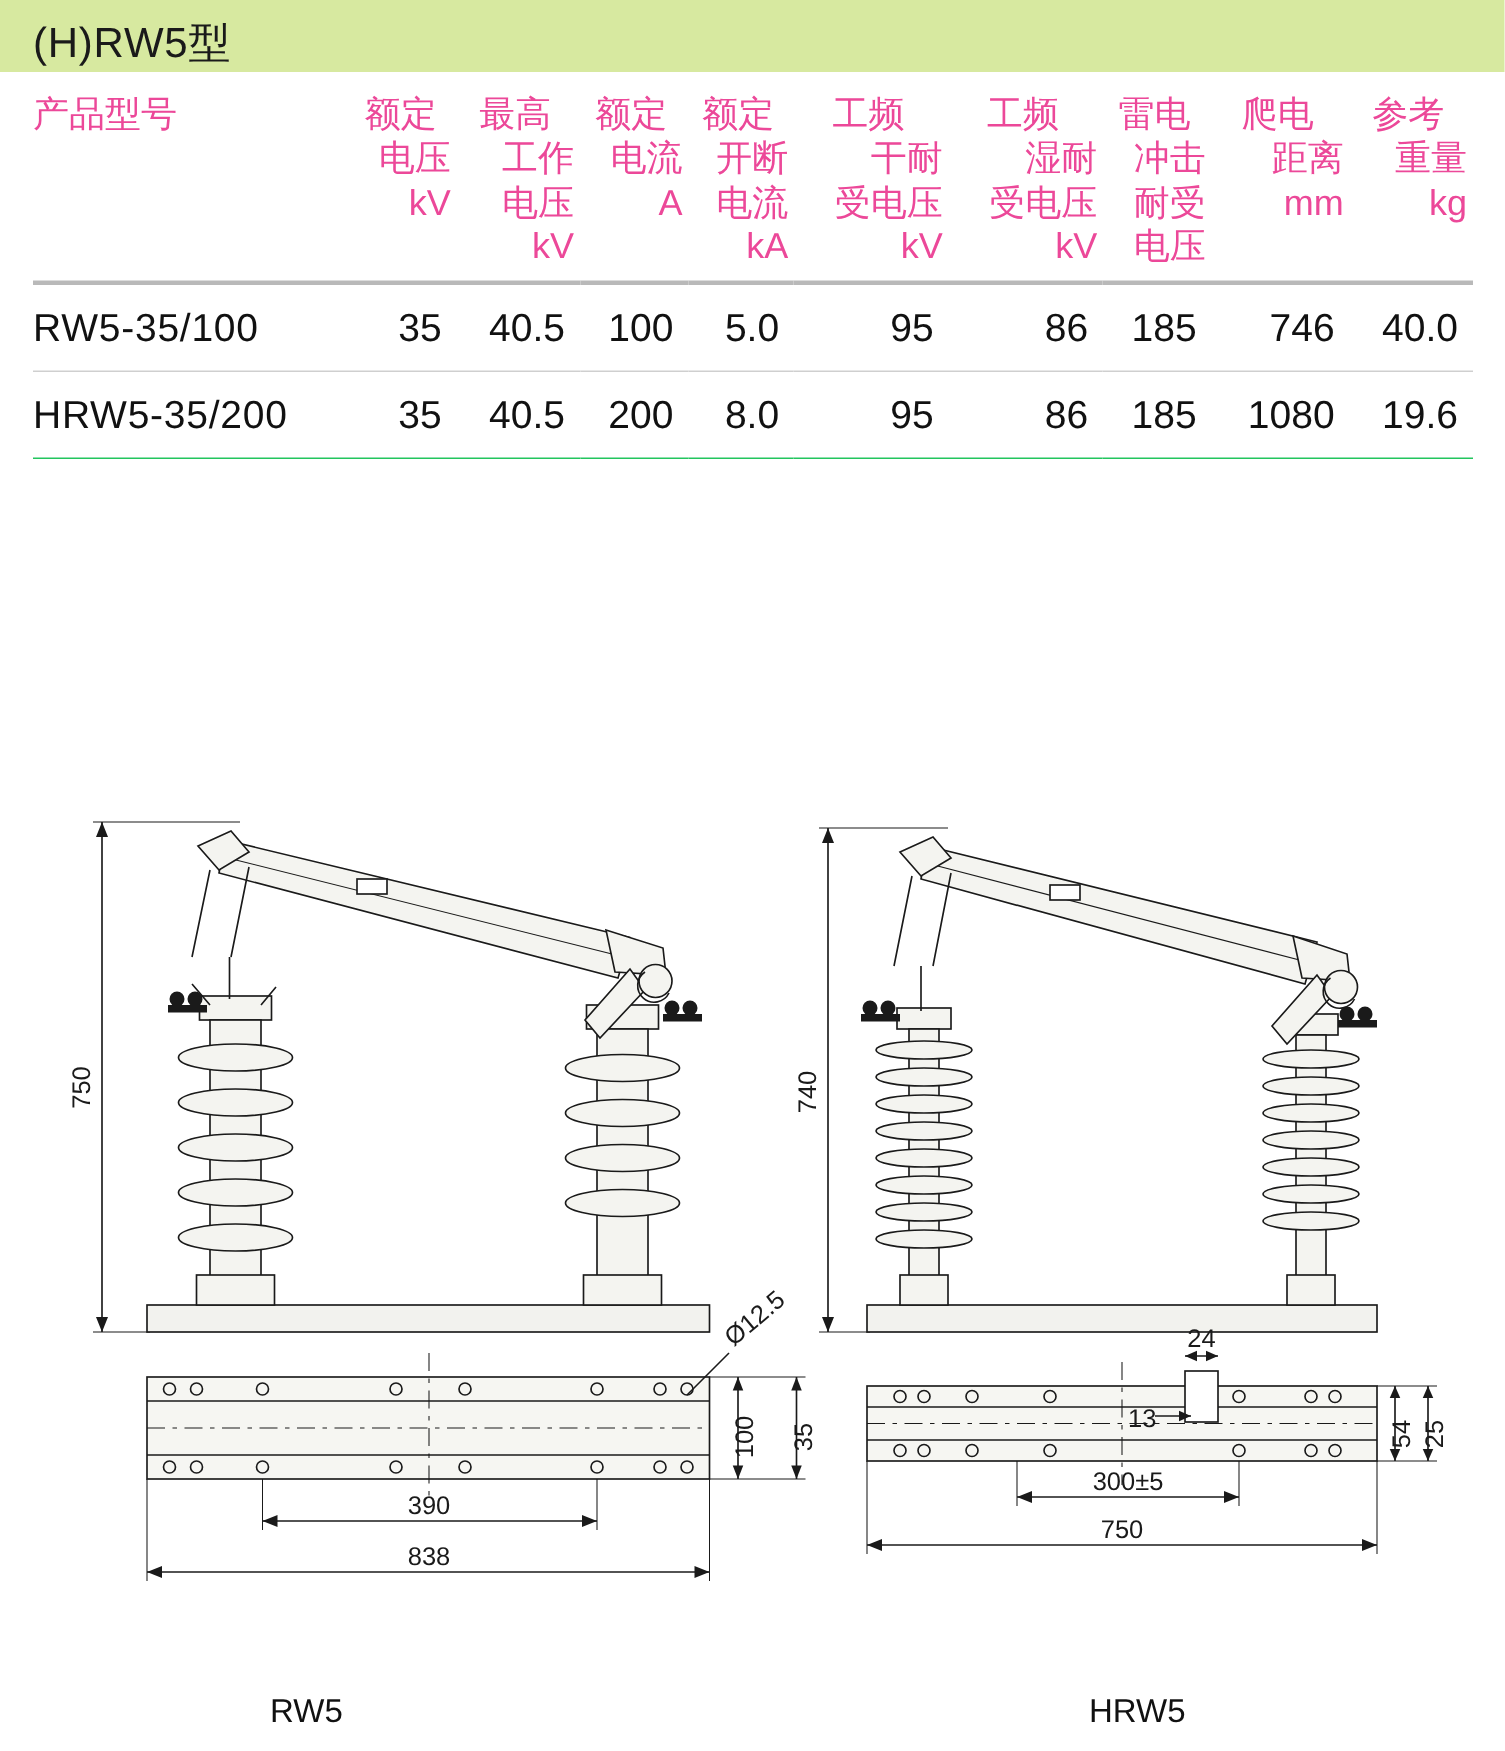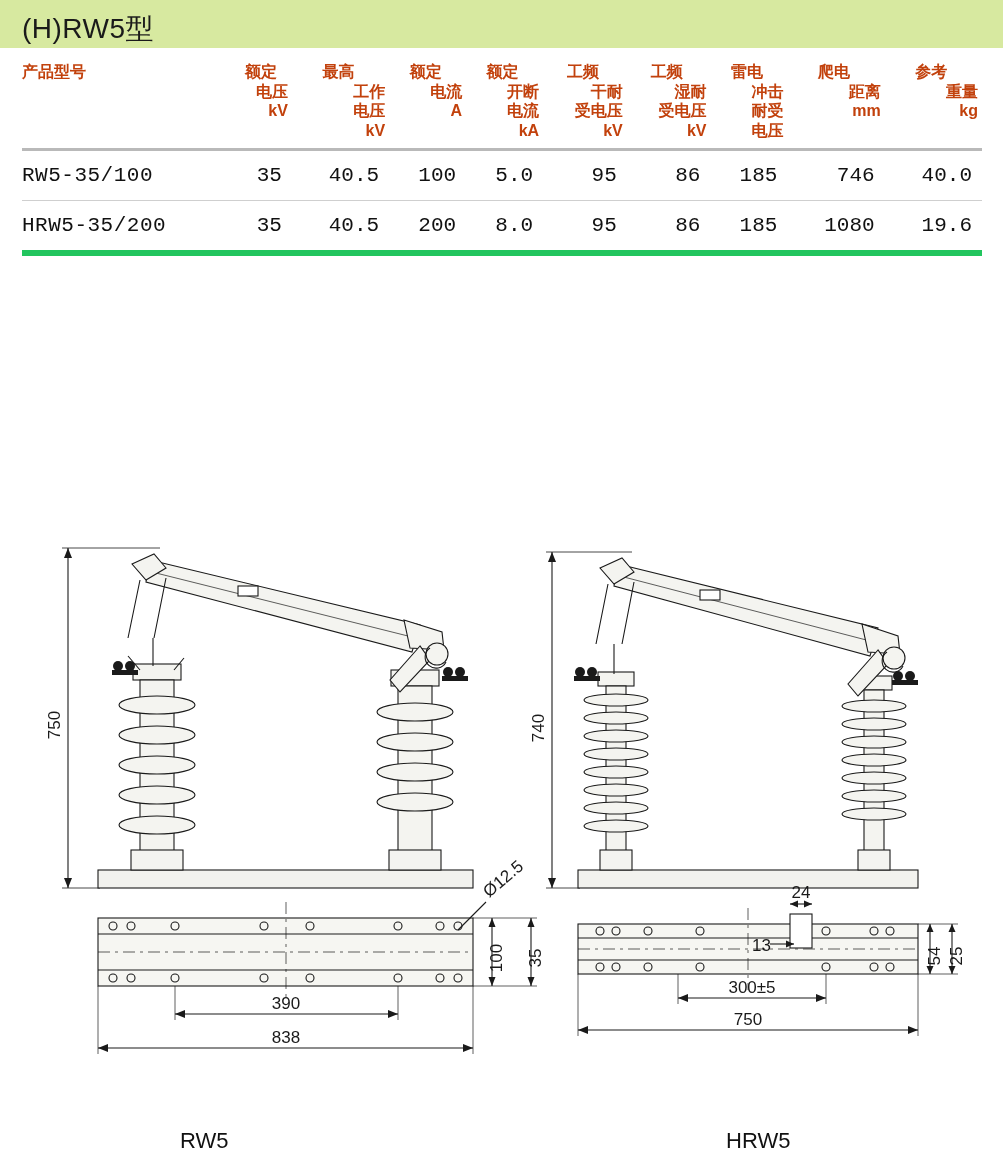--- a/index.html
+++ b/index.html
@@ -40,47 +40,46 @@
   
   .spec-table {
     position: absolute;
     left: 22px;
     top: 62px;
     width: 960px;
     border-collapse: collapse;
     font-size: 20px;
   }
   .spec-table th {
-    font-weight: bold;
+    font-weight: normal;
     vertical-align: top;
     padding: 0 4px 8px 0;
     line-height: 1.22;
-    font-size: 16px;
-    color: #c2410c;
+    font-size: 24px;
+    color: #ec4899;
   }
   .spec-table th.first-col {
     text-align: left;
     width: 208px;
   }
   .spec-table th.num-col {
     text-align: center;
     margin-top: 41px;
   }
   .spec-table tbody td {
     padding: 13px 4px 13px 0;
-    font-size: 21px;
+    font-size: 26px;
     border-top: 1px solid #cfcfcf;
     color: #111;
-    font-family: Liberation Mono, monospace;
   }
   .spec-table tbody tr:first-child td {
     border-top: 3px solid #b9b9b9;
   }
   .spec-table tbody tr:last-child td {
-    border-bottom: 6px solid #22c55e;
+    border-bottom: 1px solid #22c55e;
   }
   .spec-table td.first-col {
     text-align: left;
     letter-spacing: 0.5px;
   }
   .spec-table td.num-col {
     text-align: right;
     padding-right: 10px;
   }
   .hdr-sub {

